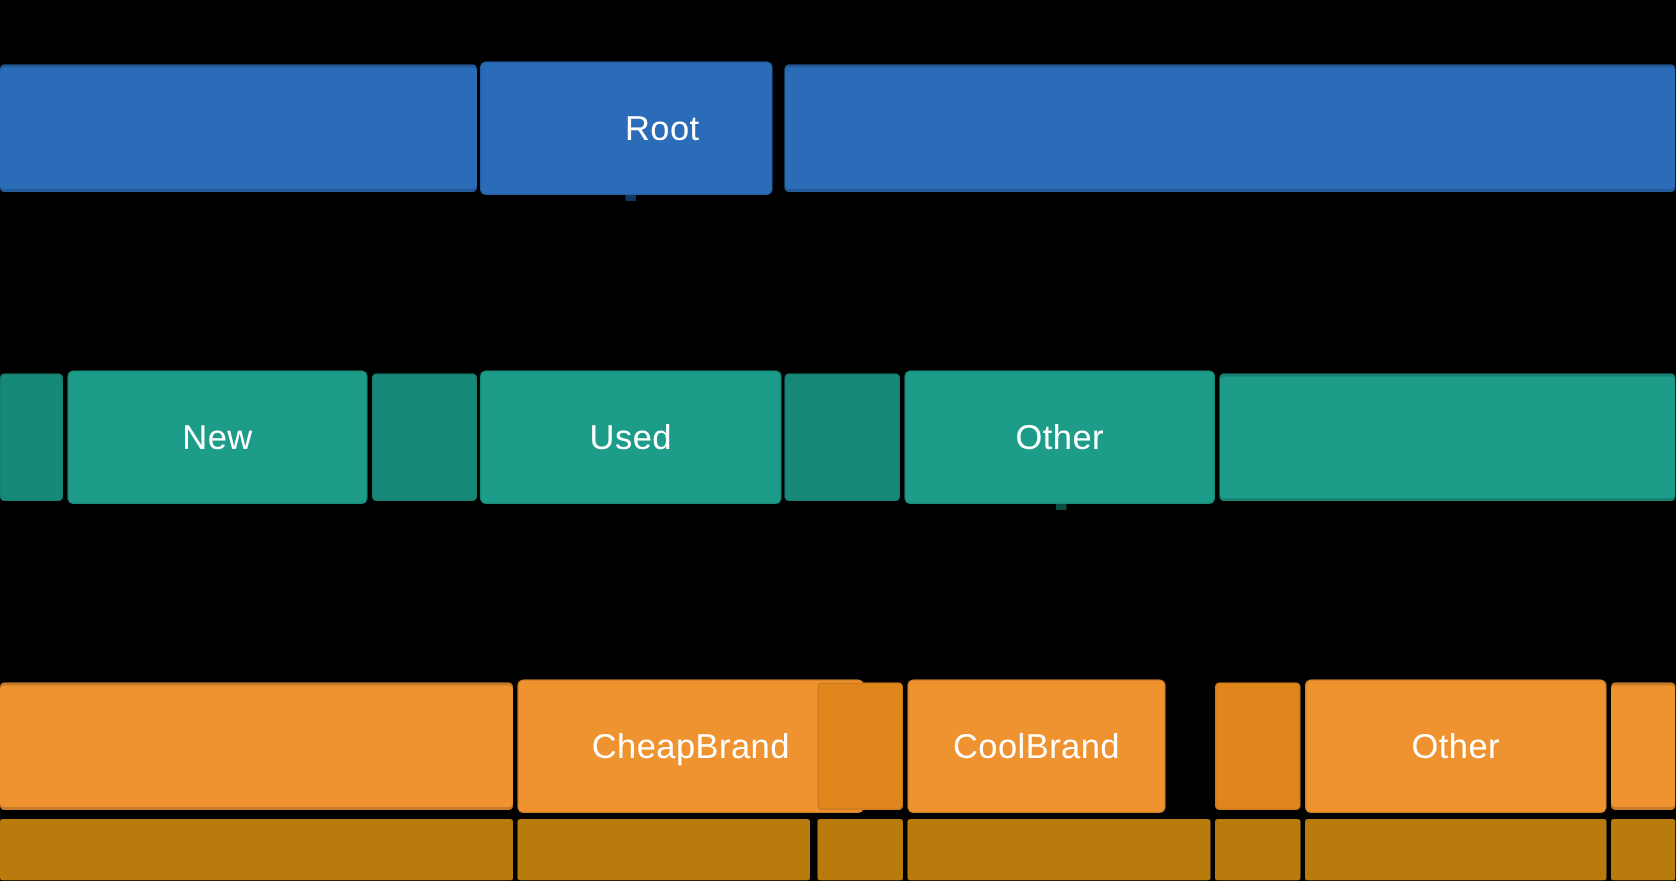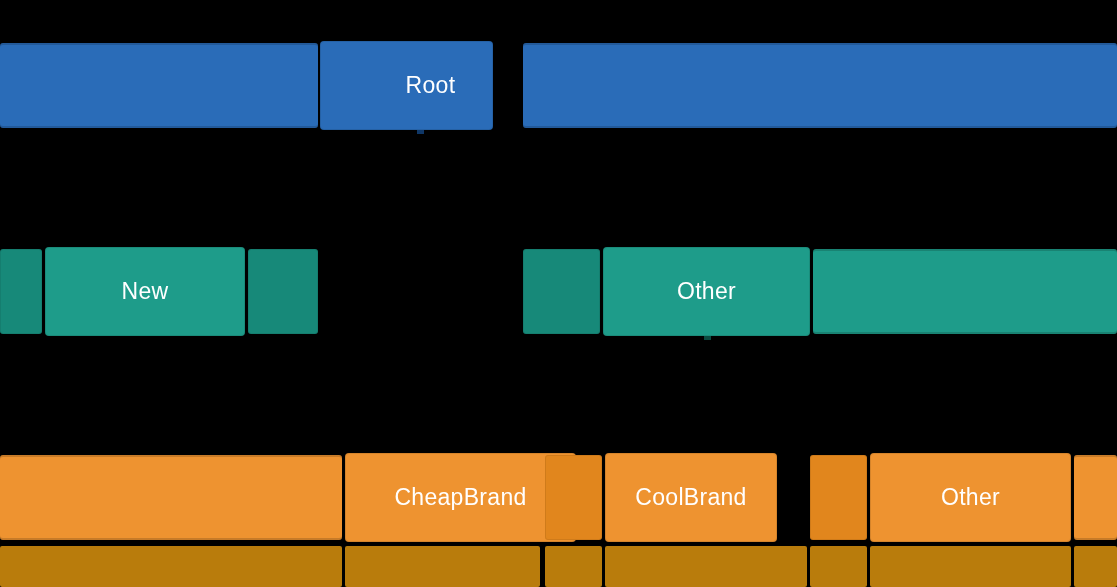--- a/index.html
+++ b/index.html
@@ -47,29 +47,32 @@
   }
   .stub {
     position: absolute;
   }
 </style>
 </head>
 <body>
 
 <div id="stage" style="background: rgb(0, 0, 0);">
     <div class="node plain" style="left: 0px; width: 318px; top: 43px; height: 85px; background: rgb(42, 108, 184);"></div>
-    <div class="node labeled" style="left: 320px; width: 173px; top: 41px; height: 89px; background: rgb(42, 108, 184); padding-left: 48px;">
+    <div class="node labeled" style="left: 320px; width: 195px; top: 41px; height: 89px; background: rgb(42, 108, 184); padding-left: 48px;">
       <span class="lbl" style="color: rgb(255, 255, 255);">Root</span>
     </div>
     <div class="node plain" style="left: 523px; width: 594px; top: 43px; height: 85px; background: rgb(42, 108, 184);"></div>
     <div class="node dark" style="left: 0px; width: 42px; top: 249px; height: 85px; background: rgb(23, 137, 121);"></div>
     <div class="node labeled" style="left: 45px; width: 200px; top: 247px; height: 89px; background: rgb(30, 156, 138);">
       <span class="lbl" style="color: rgb(255, 255, 255);">New</span>
     </div>
     <div class="node dark" style="left: 248px; width: 70px; top: 249px; height: 85px; background: rgb(23, 137, 121);"></div>
+    <div class="node labeled" style="left: 320px; width: 201px; top: 247px; height: 89px; background: rgb(30, 156, 138);">
+      <span class="lbl" style="color: rgb(255, 255, 255);">Used</span>
+    </div>
     <div class="node dark" style="left: 523px; width: 77px; top: 249px; height: 85px; background: rgb(23, 137, 121);"></div>
     <div class="node labeled" style="left: 603px; width: 207px; top: 247px; height: 89px; background: rgb(30, 156, 138);">
       <span class="lbl" style="color: rgb(255, 255, 255);">Other</span>
     </div>
     <div class="node plain" style="left: 813px; width: 304px; top: 249px; height: 85px; background: rgb(30, 156, 138);"></div>
     <div class="node plain" style="left: 0px; width: 342px; top: 455px; height: 85px; background: rgb(238, 147, 48);"></div>
     <div class="node labeled" style="left: 345px; width: 231px; top: 453px; height: 89px; background: rgb(238, 147, 48);">
       <span class="lbl" style="color: rgb(255, 255, 255);">CheapBrand</span>
     </div>
     <div class="node dark" style="left: 545px; width: 57px; top: 455px; height: 85px; background: rgb(225, 134, 29);"></div>

